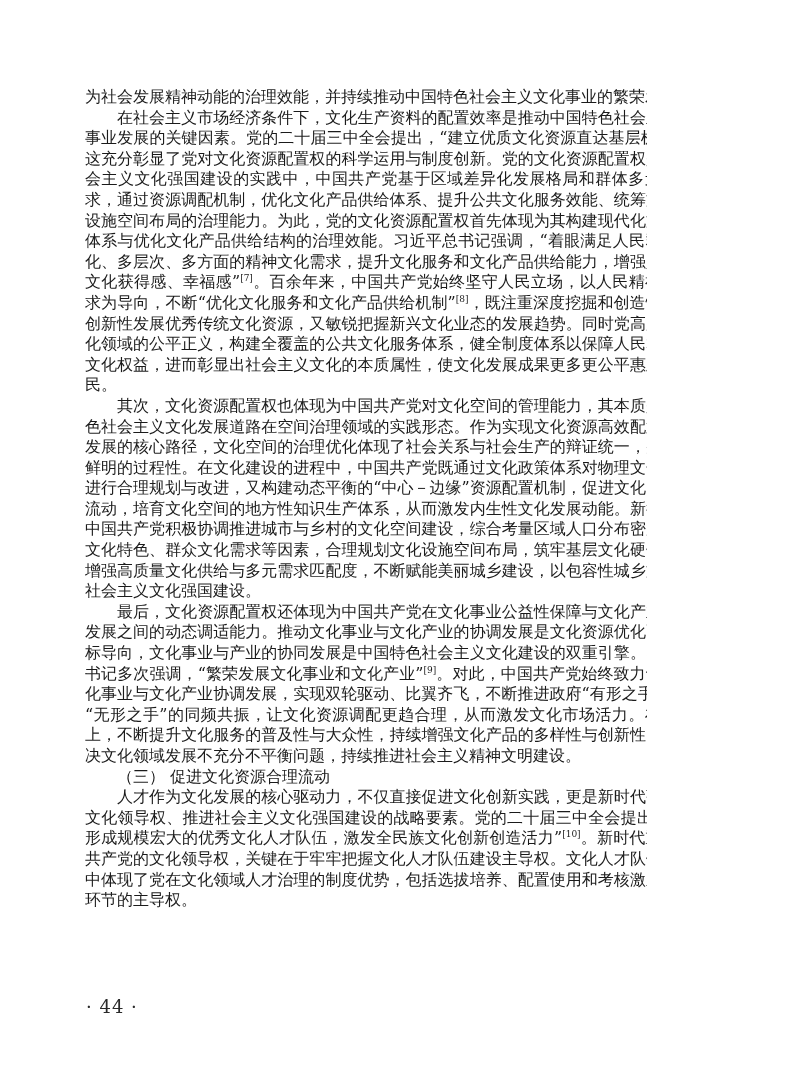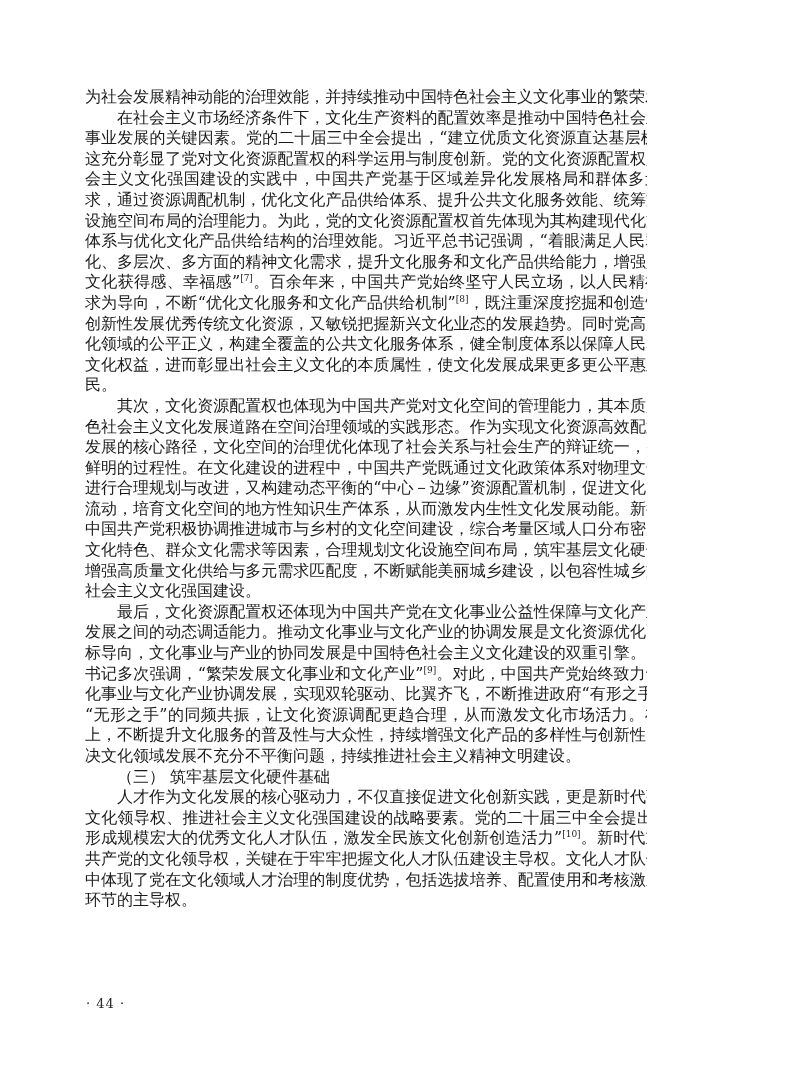--- a/index.html
+++ b/index.html
@@ -40,31 +40,31 @@
   }
   sup.ref {
     font-size: 9px;
     line-height: 0;
     vertical-align: super;
   }
   .page-number {
     position: absolute;
     left: 86px;
     top: 996px;
-    font-size: 13px;
+    font-size: 18px;
     letter-spacing: 1px;
     color: #2a2a2a;
   }
 </style>
 </head>
 <body>
 
 <div class="page">
   <div class="article-body" id="article-body">
       <p class="continuation">为社会发展精神动能的治理效能，并持续推动中国特色社会主义文化事业的繁荣发展。</p>
       <p class="body">在社会主义市场经济条件下，文化生产资料的配置效率是推动中国特色社会主义文化事业发展的关键因素。党的二十届三中全会提出，“建立优质文化资源直达基层机制”<sup class="ref">[6]</sup>。这充分彰显了党对文化资源配置权的科学运用与制度创新。党的文化资源配置权是指在社会主义文化强国建设的实践中，中国共产党基于区域差异化发展格局和群体多元文化需求，通过资源调配机制，优化文化产品供给体系、提升公共文化服务效能、统筹文化基础设施空间布局的治理能力。为此，党的文化资源配置权首先体现为其构建现代化文化服务体系与优化文化产品供给结构的治理效能。习近平总书记强调，“着眼满足人民群众多样化、多层次、多方面的精神文化需求，提升文化服务和文化产品供给能力，增强人民群众文化获得感、幸福感”<sup class="ref">[7]</sup>。百余年来，中国共产党始终坚守人民立场，以人民精神文化需求为导向，不断“优化文化服务和文化产品供给机制”<sup class="ref">[8]</sup>，既注重深度挖掘和创造性转化、创新性发展优秀传统文化资源，又敏锐把握新兴文化业态的发展趋势。同时党高度重视文化领域的公平正义，构建全覆盖的公共文化服务体系，健全制度体系以保障人民群众基本文化权益，进而彰显出社会主义文化的本质属性，使文化发展成果更多更公平惠及全体人民。</p>
       <p class="body">其次，文化资源配置权也体现为中国共产党对文化空间的管理能力，其本质是中国特色社会主义文化发展道路在空间治理领域的实践形态。作为实现文化资源高效配置与创新发展的核心路径，文化空间的治理优化体现了社会关系与社会生产的辩证统一，并呈现出鲜明的过程性。在文化建设的进程中，中国共产党既通过文化政策体系对物理文化空间的进行合理规划与改进，又构建动态平衡的“中心－边缘”资源配置机制，促进文化资源合理流动，培育文化空间的地方性知识生产体系，从而激发内生性文化发展动能。新征程上，中国共产党积极协调推进城市与乡村的文化空间建设，综合考量区域人口分布密度、地域文化特色、群众文化需求等因素，合理规划文化设施空间布局，筑牢基层文化硬件基础，增强高质量文化供给与多元需求匹配度，不断赋能美丽城乡建设，以包容性城乡文化带动社会主义文化强国建设。</p>
       <p class="body">最后，文化资源配置权还体现为中国共产党在文化事业公益性保障与文化产业市场化发展之间的动态调适能力。推动文化事业与文化产业的协调发展是文化资源优化配置的目标导向，文化事业与产业的协同发展是中国特色社会主义文化建设的双重引擎。习近平总书记多次强调，“繁荣发展文化事业和文化产业”<sup class="ref">[9]</sup>。对此，中国共产党始终致力于促进文化事业与文化产业协调发展，实现双轮驱动、比翼齐飞，不断推进政府“有形之手”与市场“无形之手”的同频共振，让文化资源调配更趋合理，从而激发文化市场活力。在此基础上，不断提升文化服务的普及性与大众性，持续增强文化产品的多样性与创新性，主动解决文化领域发展不充分不平衡问题，持续推进社会主义精神文明建设。</p>
-      <p class="heading">（三） 筑牢基层文化硬件基础</p>
+      <p class="heading">（三） 促进文化资源合理流动</p>
       <p class="body">人才作为文化发展的核心驱动力，不仅直接促进文化创新实践，更是新时代强化党的文化领导权、推进社会主义文化强国建设的战略要素。党的二十届三中全会提出，“培育形成规模宏大的优秀文化人才队伍，激发全民族文化创新创造活力”<sup class="ref">[10]</sup>。新时代重构中国共产党的文化领导权，关键在于牢牢把握文化人才队伍建设主导权。文化人才队伍建设集中体现了党在文化领域人才治理的制度优势，包括选拔培养、配置使用和考核激励等关键环节的主导权。</p>
     </div>
   <div class="page-number">· 44 ·</div>
 </div>
 
 </body></html>

